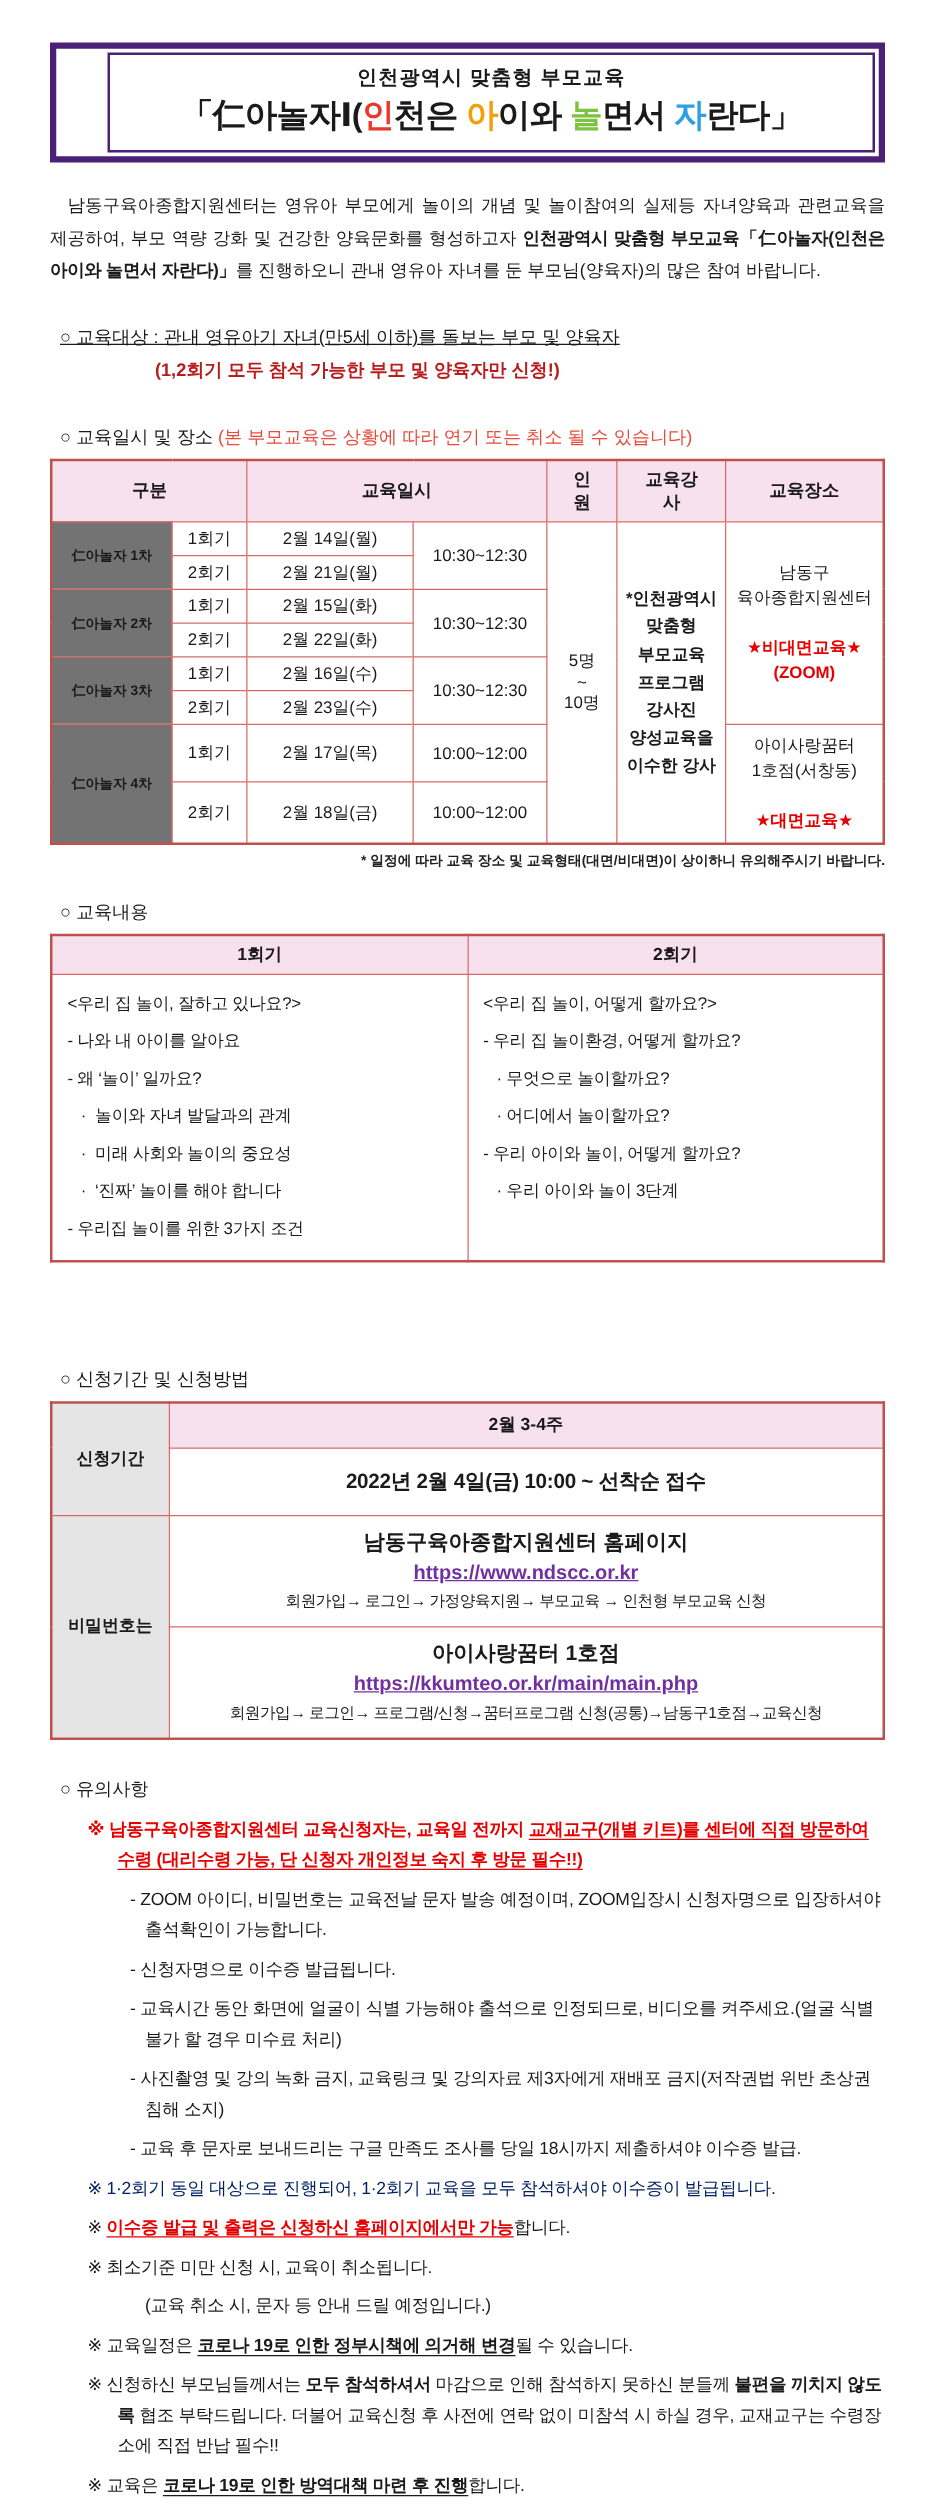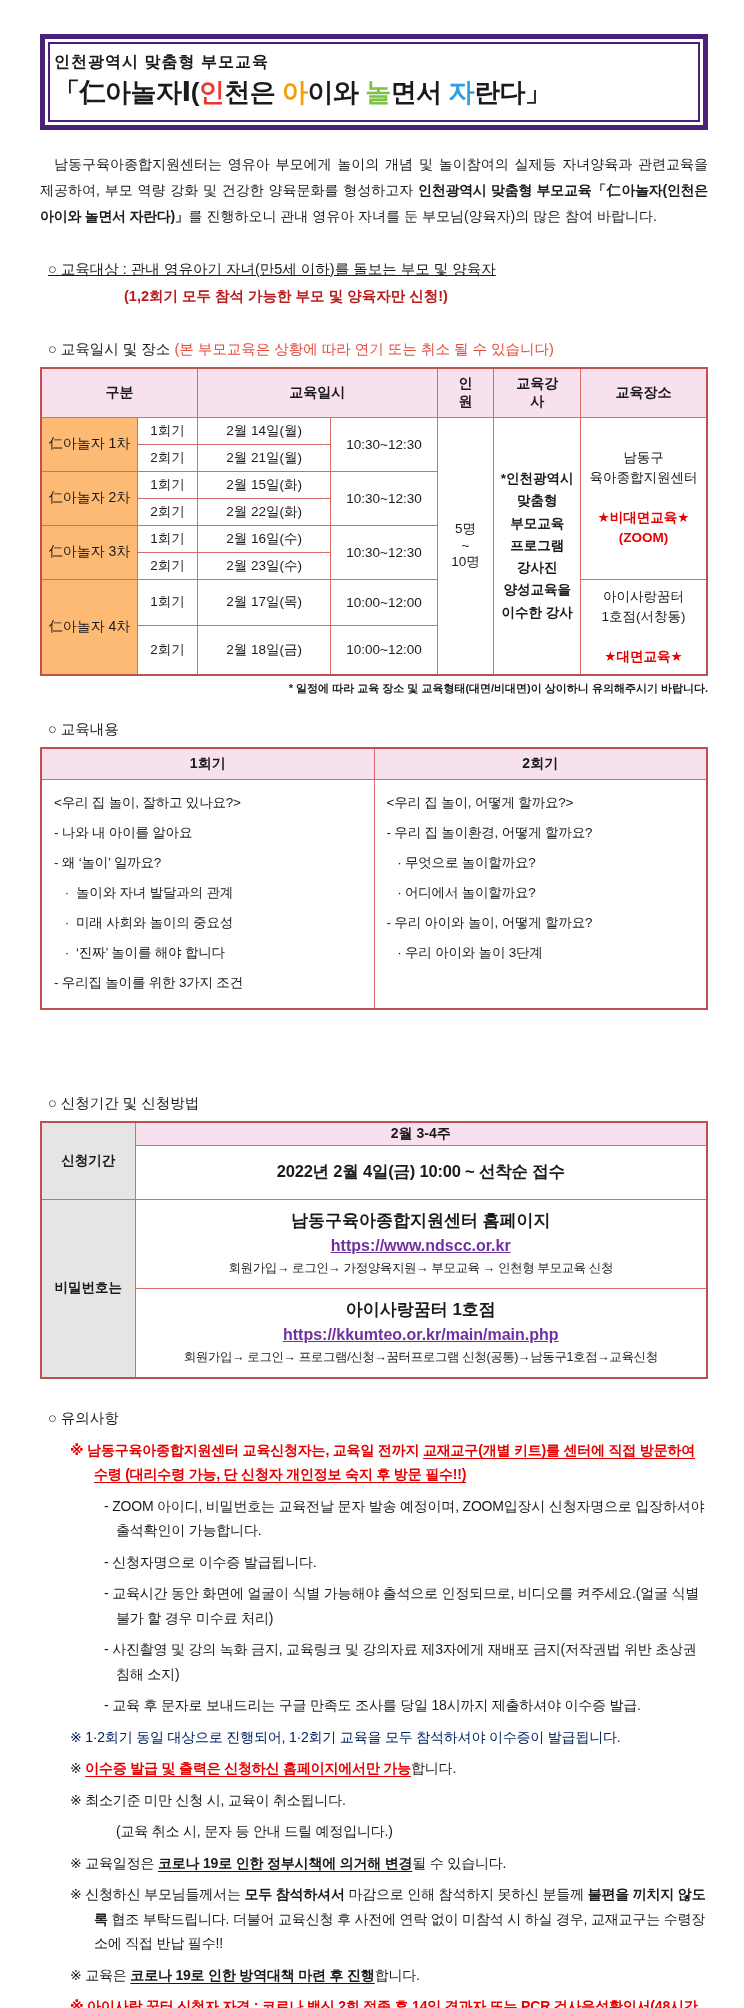--- a/index.html
+++ b/index.html
@@ -6,21 +6,21 @@
   html, body { margin: 0; padding: 0; background: #ffffff; }
   body {
     width: 744px; min-height: 2008px;
     font-family: "Liberation Sans", "DejaVu Sans", sans-serif;
     color: #1a1a1a; font-size: 14px;
   }
   .page { padding: 34px 36px 30px 40px; }
 
   
   .title-box { border: 5px solid #4b2178; padding: 3px; }
-  .title-inner { border: 2px solid #4b2178; text-align: left; padding: 8px 4px 10px; }
+  .title-inner { border: 2px solid #4b2178; text-align: center; padding: 8px 4px 10px; margin-left: 38px; }
   .subtitle { font-weight: bold; font-size: 16px; letter-spacing: 1px; }
   .main-title { font-weight: bold; font-size: 26px; margin-top: 2px; letter-spacing: -0.5px; }
   .c-red    { color: #e8392f; }
   .c-orange { color: #f2a007; }
   .c-green  { color: #7fc241; }
   .c-blue   { color: #2e9fe0; }
 
   
   .intro { margin: 22px 0 0 0; line-height: 1.85; text-align: justify; text-indent: 14px; font-size: 14px; }
   .intro b { letter-spacing: -0.3px; }
@@ -31,40 +31,40 @@
   .target-note { margin: 4px 0 0 84px; color: #b91c1c; font-weight: bold; font-size: 14.5px; }
 
   
   table { border-collapse: collapse; width: 100%; }
   .grid { border: 2px solid #c0504d; }
   .grid th, .grid td { border: 1px solid #d96a68; }
   .grid th { background: #f8e1ee; font-weight: bold; font-size: 14px; padding: 6px 15px; }
 
   
   .schedule td { text-align: center; vertical-align: middle; font-size: 13.5px; padding: 2px; }
-  .schedule .name { background: #fdba74; font-weight: normal; font-size: 14px; }
+  .schedule .name { background: #737373; font-weight: bold; font-size: 11px; }
   .schedule tr.sub { height: 27px; }
   .schedule tr.sub4a { height: 46px; }
   .schedule tr.sub4b { height: 50px; }
   .pre { white-space: pre-line; }
   .venue-name { white-space: pre-line; line-height: 1.5; }
   .venue-tag { white-space: pre-line; color: #e60000; font-weight: bold; margin-top: 20px; line-height: 1.5; }
   .instructor { font-size: 12.5px; line-height: 1.65; font-weight: bold; }
   .footnote { text-align: right; font-size: 11px; font-weight: bold; color: #222; margin-top: 5px; }
 
   
   .content-table { margin-top: 4px; }
   .content-table td { vertical-align: top; padding: 8px 12px 10px; width: 50%; }
   .content-table .line { white-space: pre-wrap; line-height: 30px; font-size: 13.5px; letter-spacing: -0.2px; }
 
   
   .apply-gap { height: 58px; }
   .apply td { text-align: center; vertical-align: middle; }
   .apply .label { background: #e5e5e5; font-weight: bold; font-size: 13.5px; width: 94px; }
-  .apply .week { background: #f8e1ee; font-weight: bold; font-size: 14px; height: 23px; }
+  .apply .week { background: #f8e1ee; font-weight: bold; font-size: 14px; height: 36px; }
   .apply .detail { font-weight: bold; font-size: 16.5px; height: 54px; letter-spacing: -0.2px; }
   .method-cell { padding: 9px 6px 11px; }
   .method-title { font-weight: bold; font-size: 17px; }
   .method-url { color: #7030a0; font-weight: bold; font-size: 16px; text-decoration: underline; margin-top: 5px; display: inline-block; }
   .method-path { font-size: 12.5px; margin-top: 5px; letter-spacing: -0.4px; }
 
   
   .notes { margin-top: 10px; }
   .note { line-height: 1.75; margin: 7px 0; padding-left: 54px; text-indent: -24px; font-size: 14px; letter-spacing: -0.2px; }
   .note.dash { padding-left: 76px; text-indent: -12px; }

